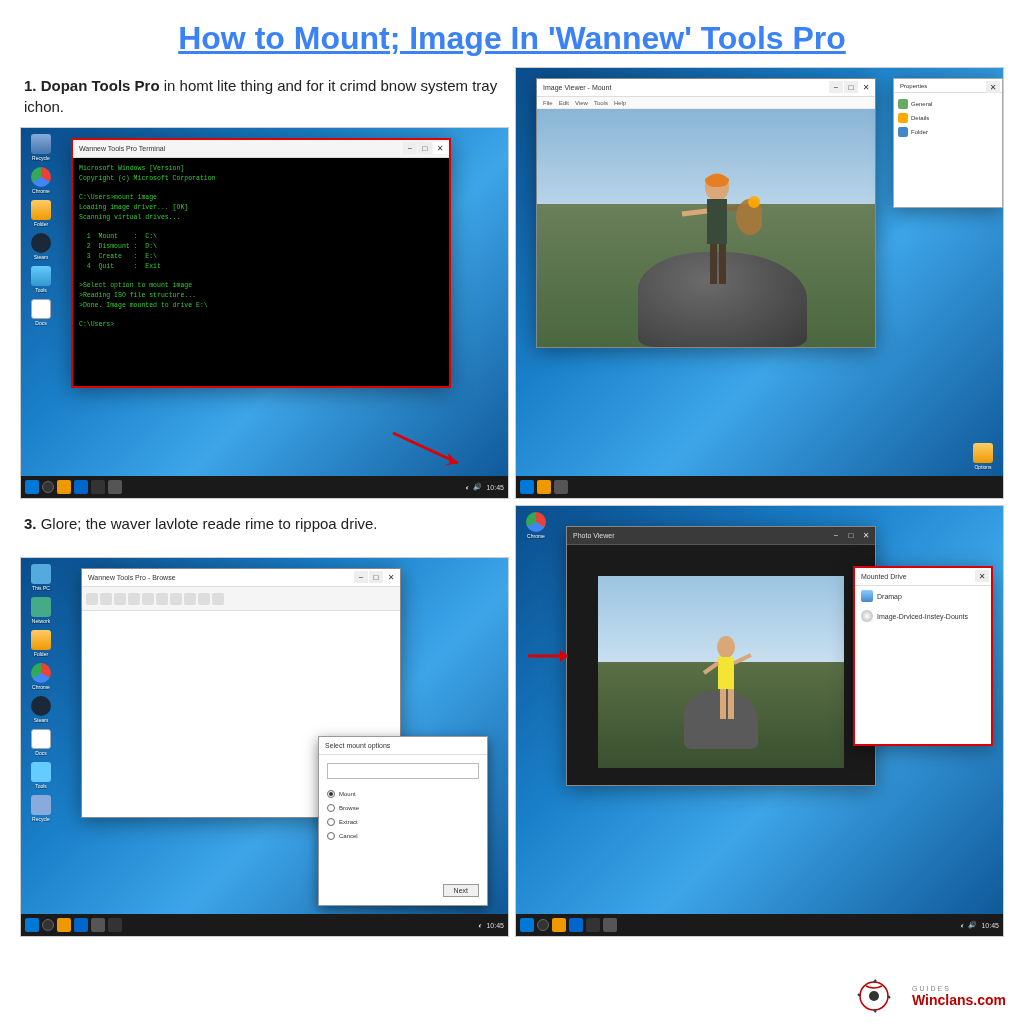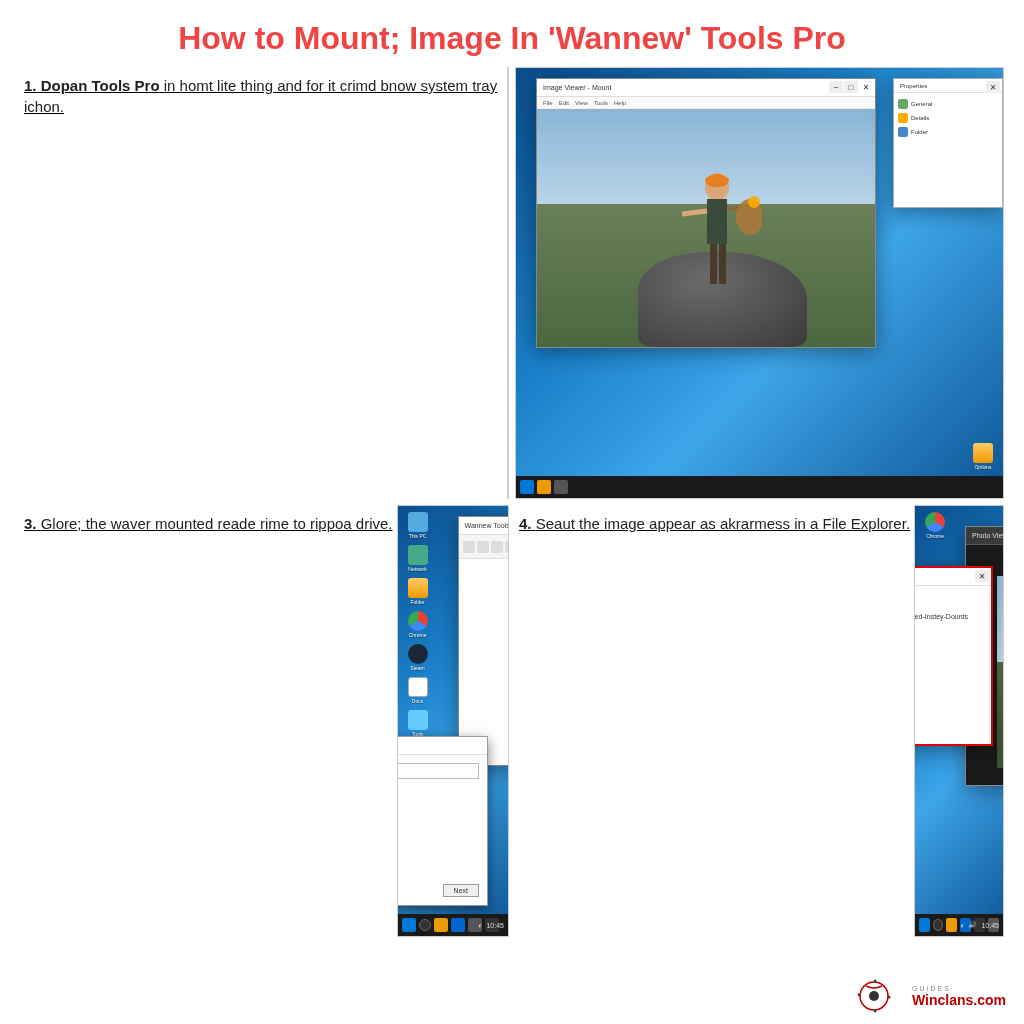--- a/index.html
+++ b/index.html
@@ -9,33 +9,34 @@
   background: #fff;
   font-family: Arial, Helvetica, sans-serif;
   overflow: hidden;
   position: relative;
 }
 .page-title {
   text-align: center;
   font-size: 32px;
   font-weight: 600;
   padding: 20px 0 10px;
-  color: #ef4444;
+  color: #3b82f6;
+  text-decoration: underline;
 }
 .grid {
   display: grid;
   grid-template-columns: 1fr 1fr;
   grid-template-rows: 1fr 1fr;
   gap: 6px;
   padding: 0 20px;
   height: 870px;
 }
 .step {
   display: flex;
-  text-decoration: underline;
+  flex-direction: column;
 }
 .step-text {
   font-size: 15px;
   color: #222;
   padding: 8px 4px 10px;
   line-height: 1.4;
   min-height: 52px;
 }
 .step-num { font-weight: 700; }
 .step-bold { font-weight: 700; }
@@ -553,21 +554,21 @@
         <div class="tb-icon tb-start"></div>
         <div class="tb-icon" style="background:#e90"></div>
         <div class="tb-icon" style="background:#555"></div>
       </div>
     </div>
   </div>
 
   <div class="step">
     <div class="step-text">
       <span class="step-num">3.</span>
-      <span>Glore; the waver mounted reade rime to rippoa drive.</span>
+      <span>Glore; the waver lavlote reade rime to rippoa drive.</span>
     </div>
     <div class="desktop">
       <div class="desk-icons">
         <div class="desk-icon">
             <div class="desk-icon-img" style="background:#5ad"></div>
             <div class="desk-icon-label">This PC</div>
           </div>
         <div class="desk-icon">
             <div class="desk-icon-img" style="background:#4a8"></div>
             <div class="desk-icon-label">Network</div>
@@ -653,24 +654,20 @@
         <div class="tb-icon" style="background:#333"></div>
         <div class="taskbar-right">
           <span>◐</span>
           <span>10:45</span>
         </div>
       </div>
     </div>
   </div>
 
   <div class="step">
-    <div class="step-text">
-      <span class="step-num">4.</span>
-      <span>Seaut the image appear as akrarmess in a File Explorer.</span>
-    </div>
     <div class="desktop">
       <div class="desk-icons">
         <div class="desk-icon">
             <div class="desk-icon-img" style="background:conic-gradient(#ea4335 0 120deg,#4285f4 120deg 240deg,#34a853 240deg);border-radius:50%"></div>
             <div class="desk-icon-label">Chrome</div>
           </div>
       </div>
       <div class="window img-win">
         <div class="win-title">
           <span>Photo Viewer</span>

